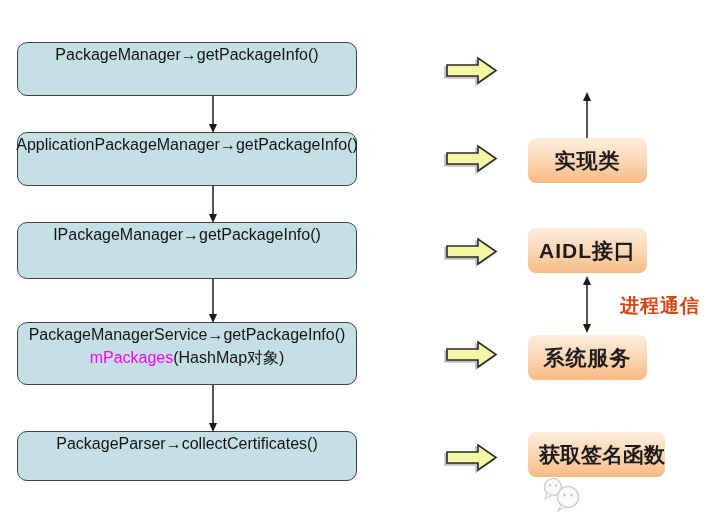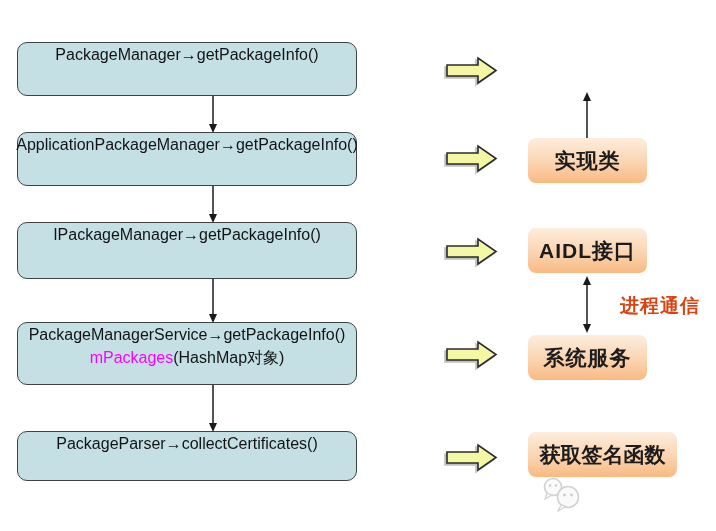--- a/index.html
+++ b/index.html
@@ -12,21 +12,21 @@
     background:#c4e0e5; border:1.6px solid #3f4345; border-radius:10px;
     display:flex; flex-direction:column; align-items:center; justify-content:flex-start;
     font-size:16px; color:#141414; text-align:center; line-height:1.45;
   }
   .rbox {
     position:absolute; left:528px; width:119px; height:45px; border-radius:8px;
     background:linear-gradient(180deg,#fdeddd 0%,#fbd4b0 55%,#f8ba82 100%);
     display:flex; align-items:center; justify-content:center;
     font-size:21px; font-weight:bold; color:#1c1c1c; letter-spacing:1px;
   }
-  .rbox.wide { width:149px; letter-spacing:0; }
+  .rbox.wide { width:137px; letter-spacing:0;justify-content:flex-end; }
   .magenta { color:#ff00ff; }
   .connector { position:absolute; }
   .ipc-label {
     position:absolute; left:620px; top:293px;
     color:#d84311; font-size:19px; font-weight:bold; letter-spacing:1px;
   }
   .yarrow { position:absolute; filter:drop-shadow(-2px 2px 0 rgba(140,140,140,0.55)); }
   .watermark {
     position:absolute; left:541px; top:476px; display:flex; align-items:center; gap:5px;
     color:#d6d6d6; font-size:27px; font-weight:bold; white-space:nowrap;

